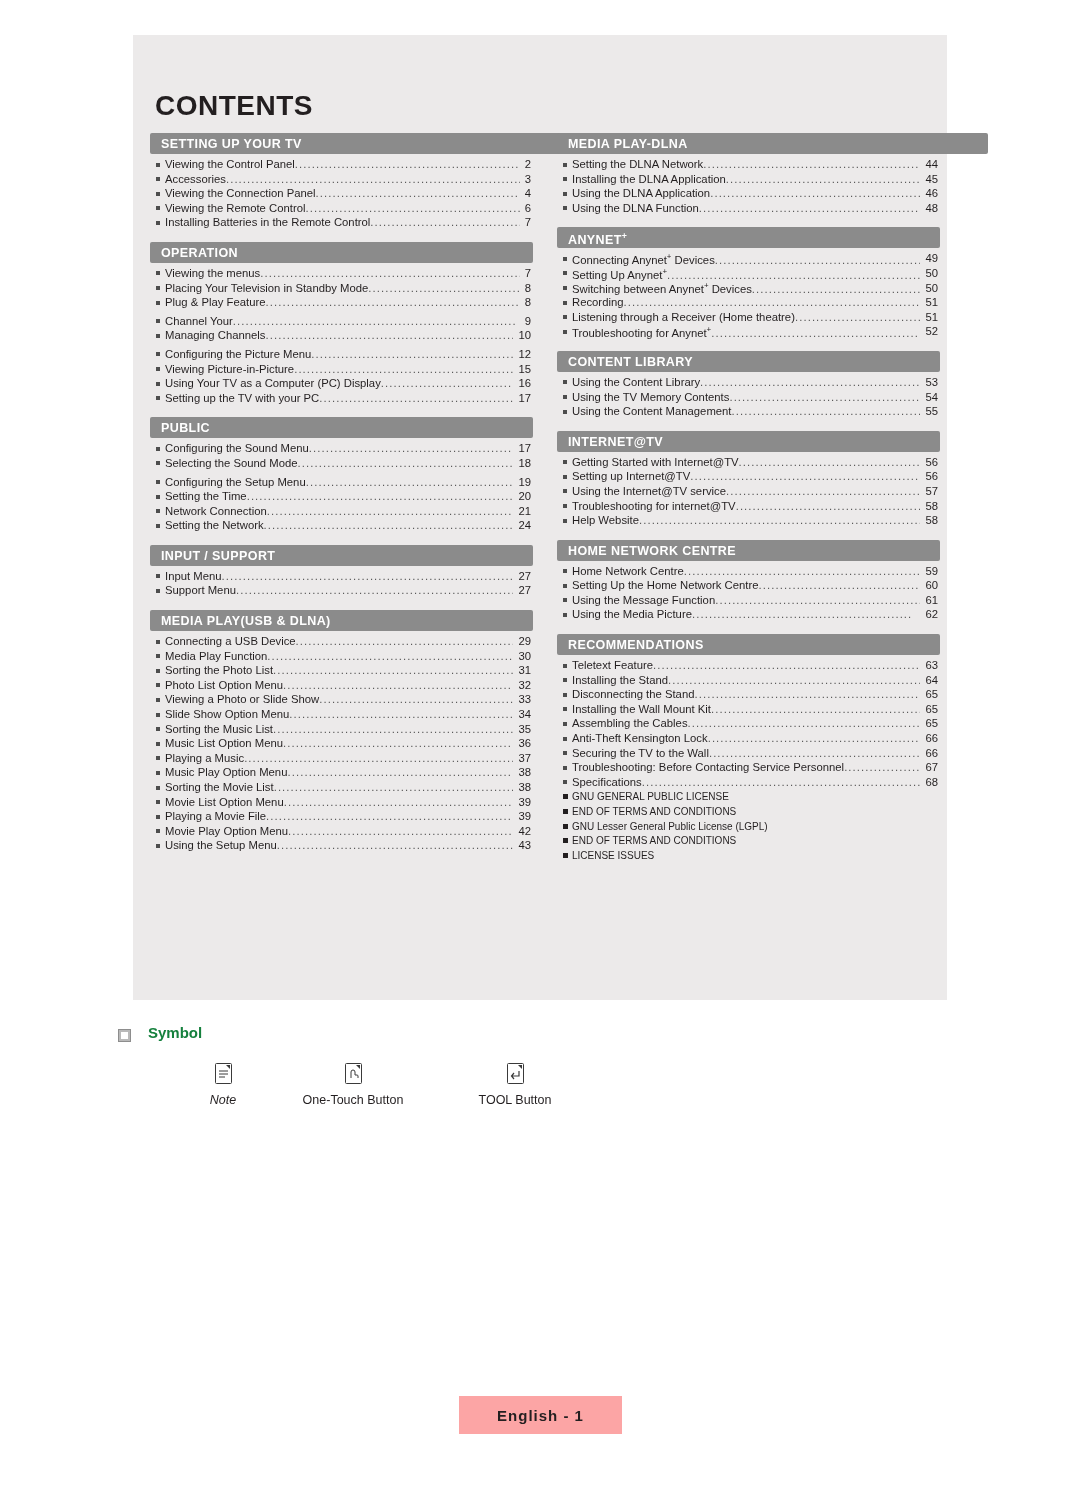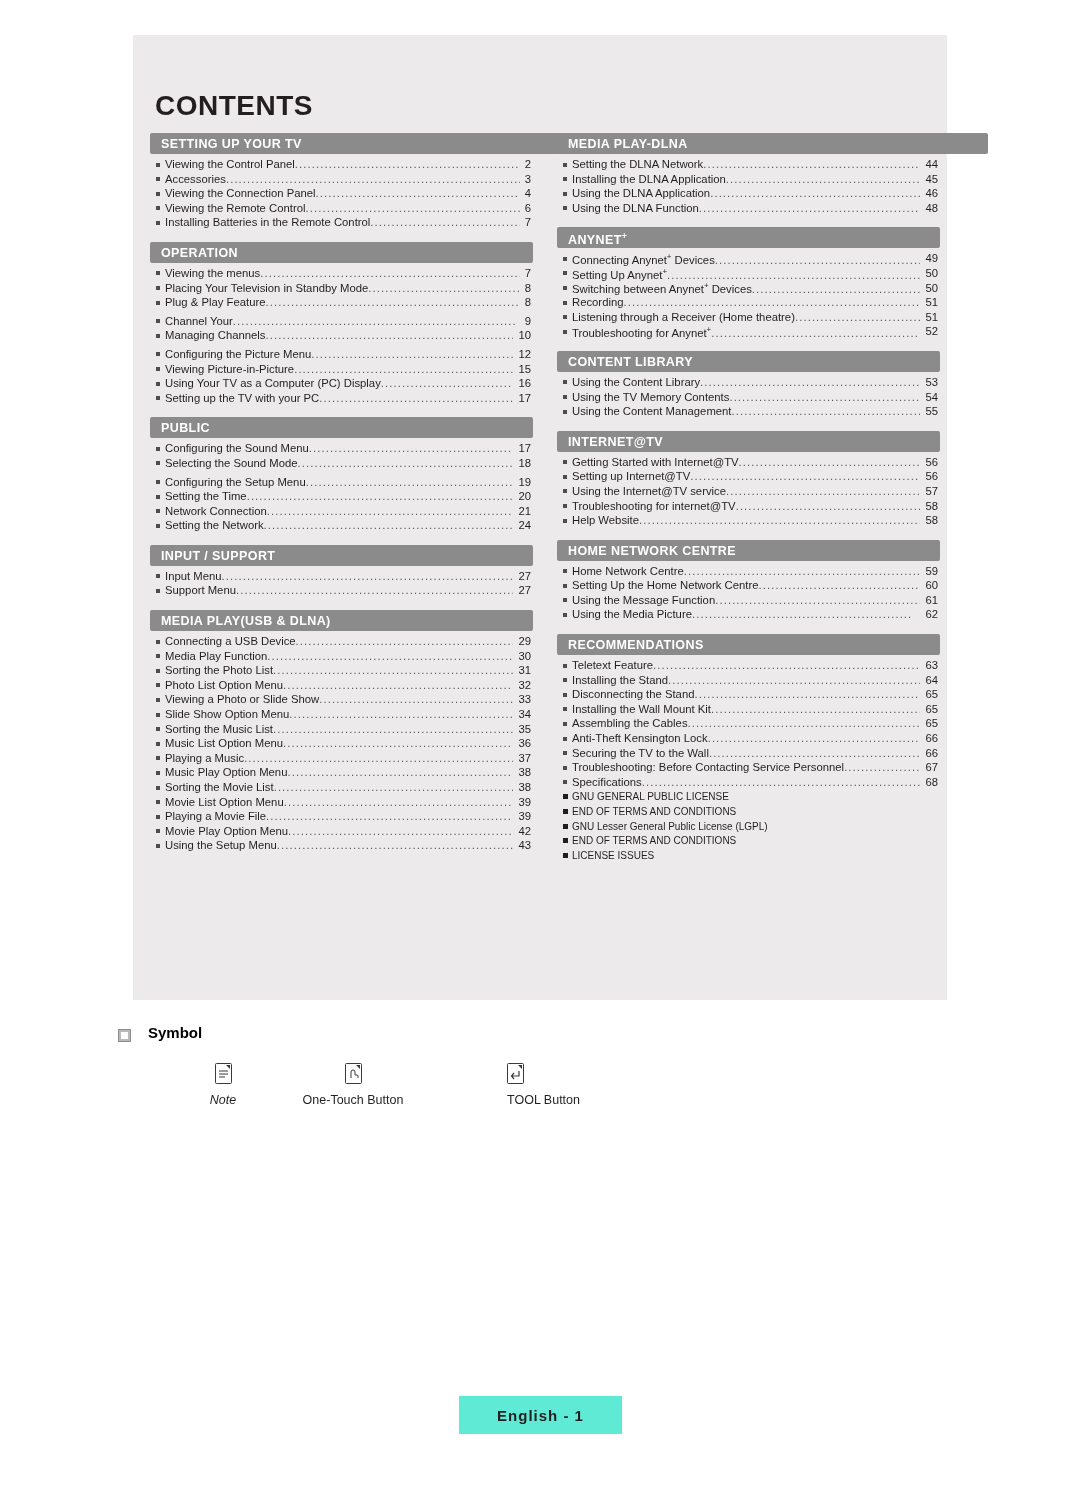--- a/index.html
+++ b/index.html
@@ -20,29 +20,29 @@
   ul.items li .txt{}
   ul.items li .dots{display:inline-block;overflow:hidden;white-space:nowrap;vertical-align:bottom;letter-spacing:1.1px;color:#555;}
   ul.items li .pg{position:absolute;right:2px;top:0;font-size:11.3px;}
   ul.items li.nopage{padding-left:15px;}
   ul.items li.nopage .bullet{background:#231f20;width:5px;height:5px;top:4px;}
   ul.items li.nopage .txt{font-size:10px;margin-top:8px;}
   .symbolblock{position:absolute;left:118px;top:1024px;width:840px;}
   .sym-head{position:relative;height:22px;}
   .sym-sq{position:absolute;left:0;top:5px;width:11px;height:11px;background:#b9b9b9;border:1px solid #8d8d8d;}
   .sym-sq:after{content:"";position:absolute;left:2px;top:2px;width:7px;height:7px;background:#ffffff;}
-  .sym-title{position:absolute;left:30px;top:0;font-size:15px;font-weight:bold;color:#000000;}
+  .sym-title{position:absolute;left:30px;top:0;font-size:15px;font-weight:bold;color:#15803d;}
   .sym-items{position:absolute;left:60px;top:34px;width:600px;height:70px;}
   .sym-item{position:absolute;top:0;text-align:center;}
   .sym-glyph{height:30px;display:flex;align-items:center;justify-content:center;}
   .sym-label{font-size:12.5px;color:#231f20;margin-top:5px;white-space:nowrap;}
   .s1{left:0;width:90px;font-style:italic;}
   .s2{left:95px;width:160px;}
-  .s3{left:272px;width:130px;text-align:right;}
-  .footer{position:absolute;left:459px;top:1396px;width:163px;height:38px;background:#5eead4;display:flex;align-items:center;justify-content:center;}
+  .s3{left:272px;width:130px;}
+  .footer{position:absolute;left:459px;top:1396px;width:163px;height:38px;background:#fca5a5;display:flex;align-items:center;justify-content:center;}
   .footer span{font-size:15px;font-weight:bold;color:#231f20;letter-spacing:1px;}
   sup{font-size:0.7em;vertical-align:super;}
 </style>
 </head>
 <body>
 
 <div class="page">
 
   <div class="panel"></div>
 

